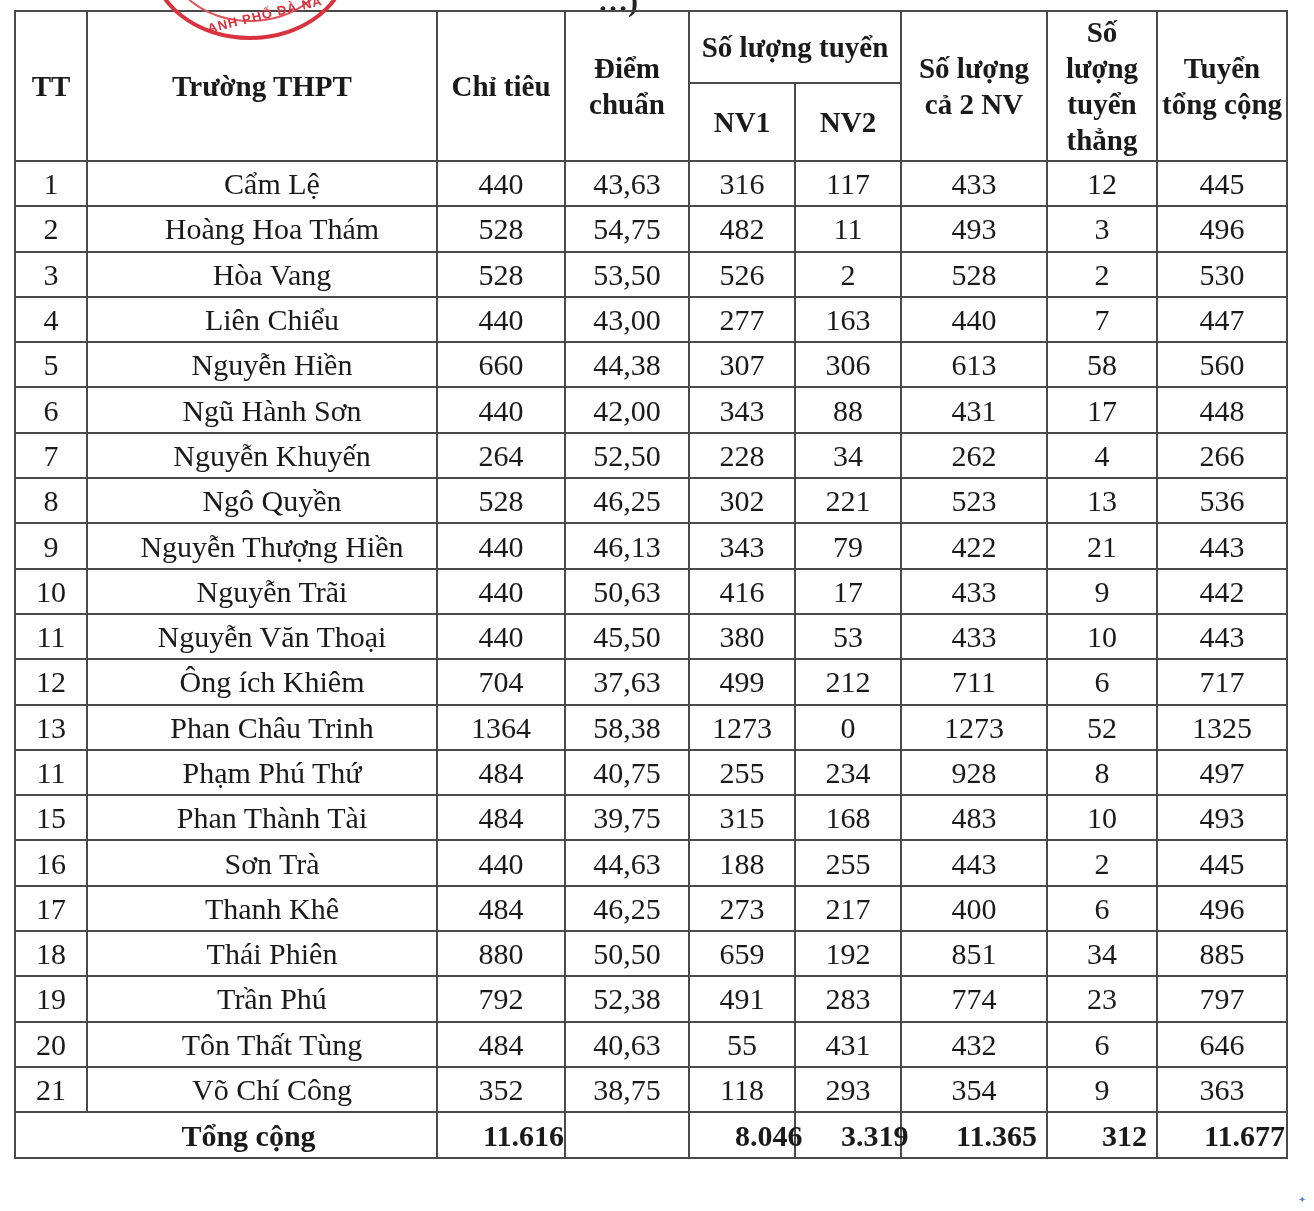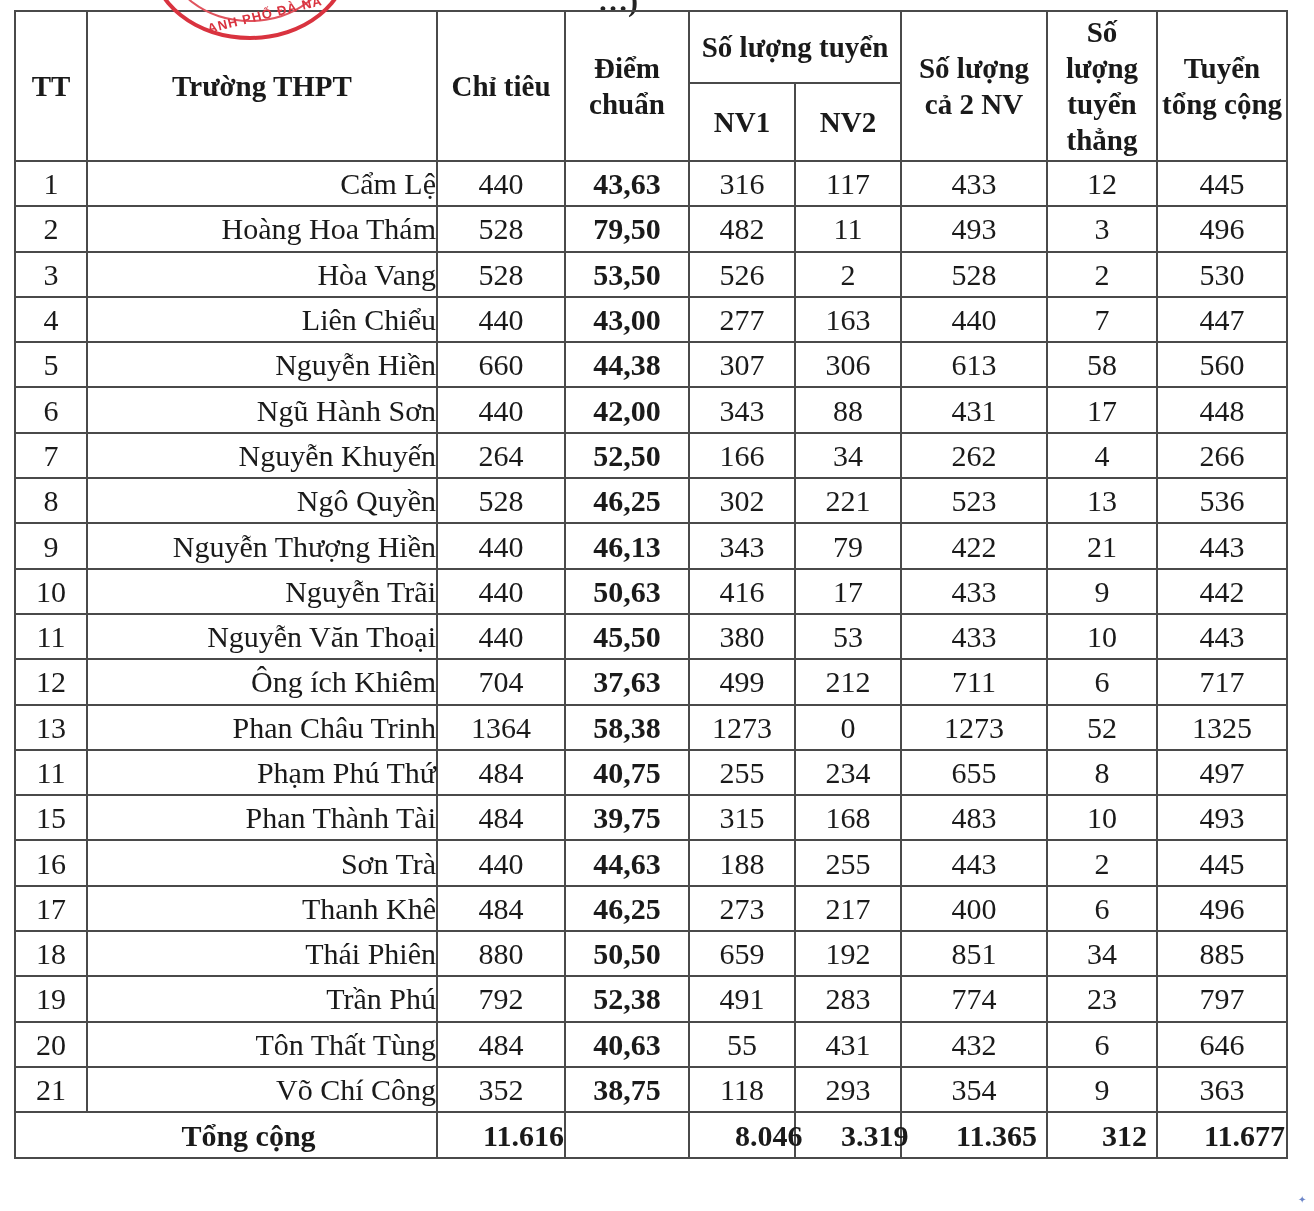--- a/index.html
+++ b/index.html
@@ -29,22 +29,22 @@
     position: absolute; left: 14px; top: 10px;
     border-collapse: collapse; table-layout: fixed;
     width: 1272px;
   }
   td, th {
     border: 2px solid #4a4a4a;
     text-align: center; vertical-align: middle;
     font-size: 30px; padding: 0; line-height: 1.1;
   }
   th { font-weight: bold; font-size: 29px; line-height: 1.25; }
-  td.name { text-align: right; padding-left: 20px; white-space: nowrap; }
-  td.score { font-weight: bold; }
+  td.name { text-align: center; padding-left: 20px; white-space: nowrap; }
+  td.score { font-weight: normal; }
   tr.data-row td { height: 43.3px; }
   tr.total-row td { font-weight: bold; height: 44px; padding-left: 45px; }
   .corner-mark {
     position: absolute; left: 1298px; top: 1194px; width: 8px; height: 8px;
     color: #6d86c9; font-size: 10px;
   }
 </style>
 </head>
 <body>
 
@@ -91,21 +91,21 @@
         <td>316</td>
         <td>117</td>
         <td>433</td>
         <td>12</td>
         <td>445</td>
       </tr>
       <tr class="data-row">
         <td>2</td>
         <td class="name">Hoàng Hoa Thám</td>
         <td>528</td>
-        <td class="score">79,50</td>
+        <td class="score">54,75</td>
         <td>482</td>
         <td>11</td>
         <td>493</td>
         <td>3</td>
         <td>496</td>
       </tr>
       <tr class="data-row">
         <td>3</td>
         <td class="name">Hòa Vang</td>
         <td>528</td>
@@ -147,21 +147,21 @@
         <td>88</td>
         <td>431</td>
         <td>17</td>
         <td>448</td>
       </tr>
       <tr class="data-row">
         <td>7</td>
         <td class="name">Nguyễn Khuyến</td>
         <td>264</td>
         <td class="score">52,50</td>
-        <td>166</td>
+        <td>228</td>
         <td>34</td>
         <td>262</td>
         <td>4</td>
         <td>266</td>
       </tr>
       <tr class="data-row">
         <td>8</td>
         <td class="name">Ngô Quyền</td>
         <td>528</td>
         <td class="score">46,25</td>
@@ -226,21 +226,21 @@
         <td>52</td>
         <td>1325</td>
       </tr>
       <tr class="data-row">
         <td>11</td>
         <td class="name">Phạm Phú Thứ</td>
         <td>484</td>
         <td class="score">40,75</td>
         <td>255</td>
         <td>234</td>
-        <td>655</td>
+        <td>928</td>
         <td>8</td>
         <td>497</td>
       </tr>
       <tr class="data-row">
         <td>15</td>
         <td class="name">Phan Thành Tài</td>
         <td>484</td>
         <td class="score">39,75</td>
         <td>315</td>
         <td>168</td>

